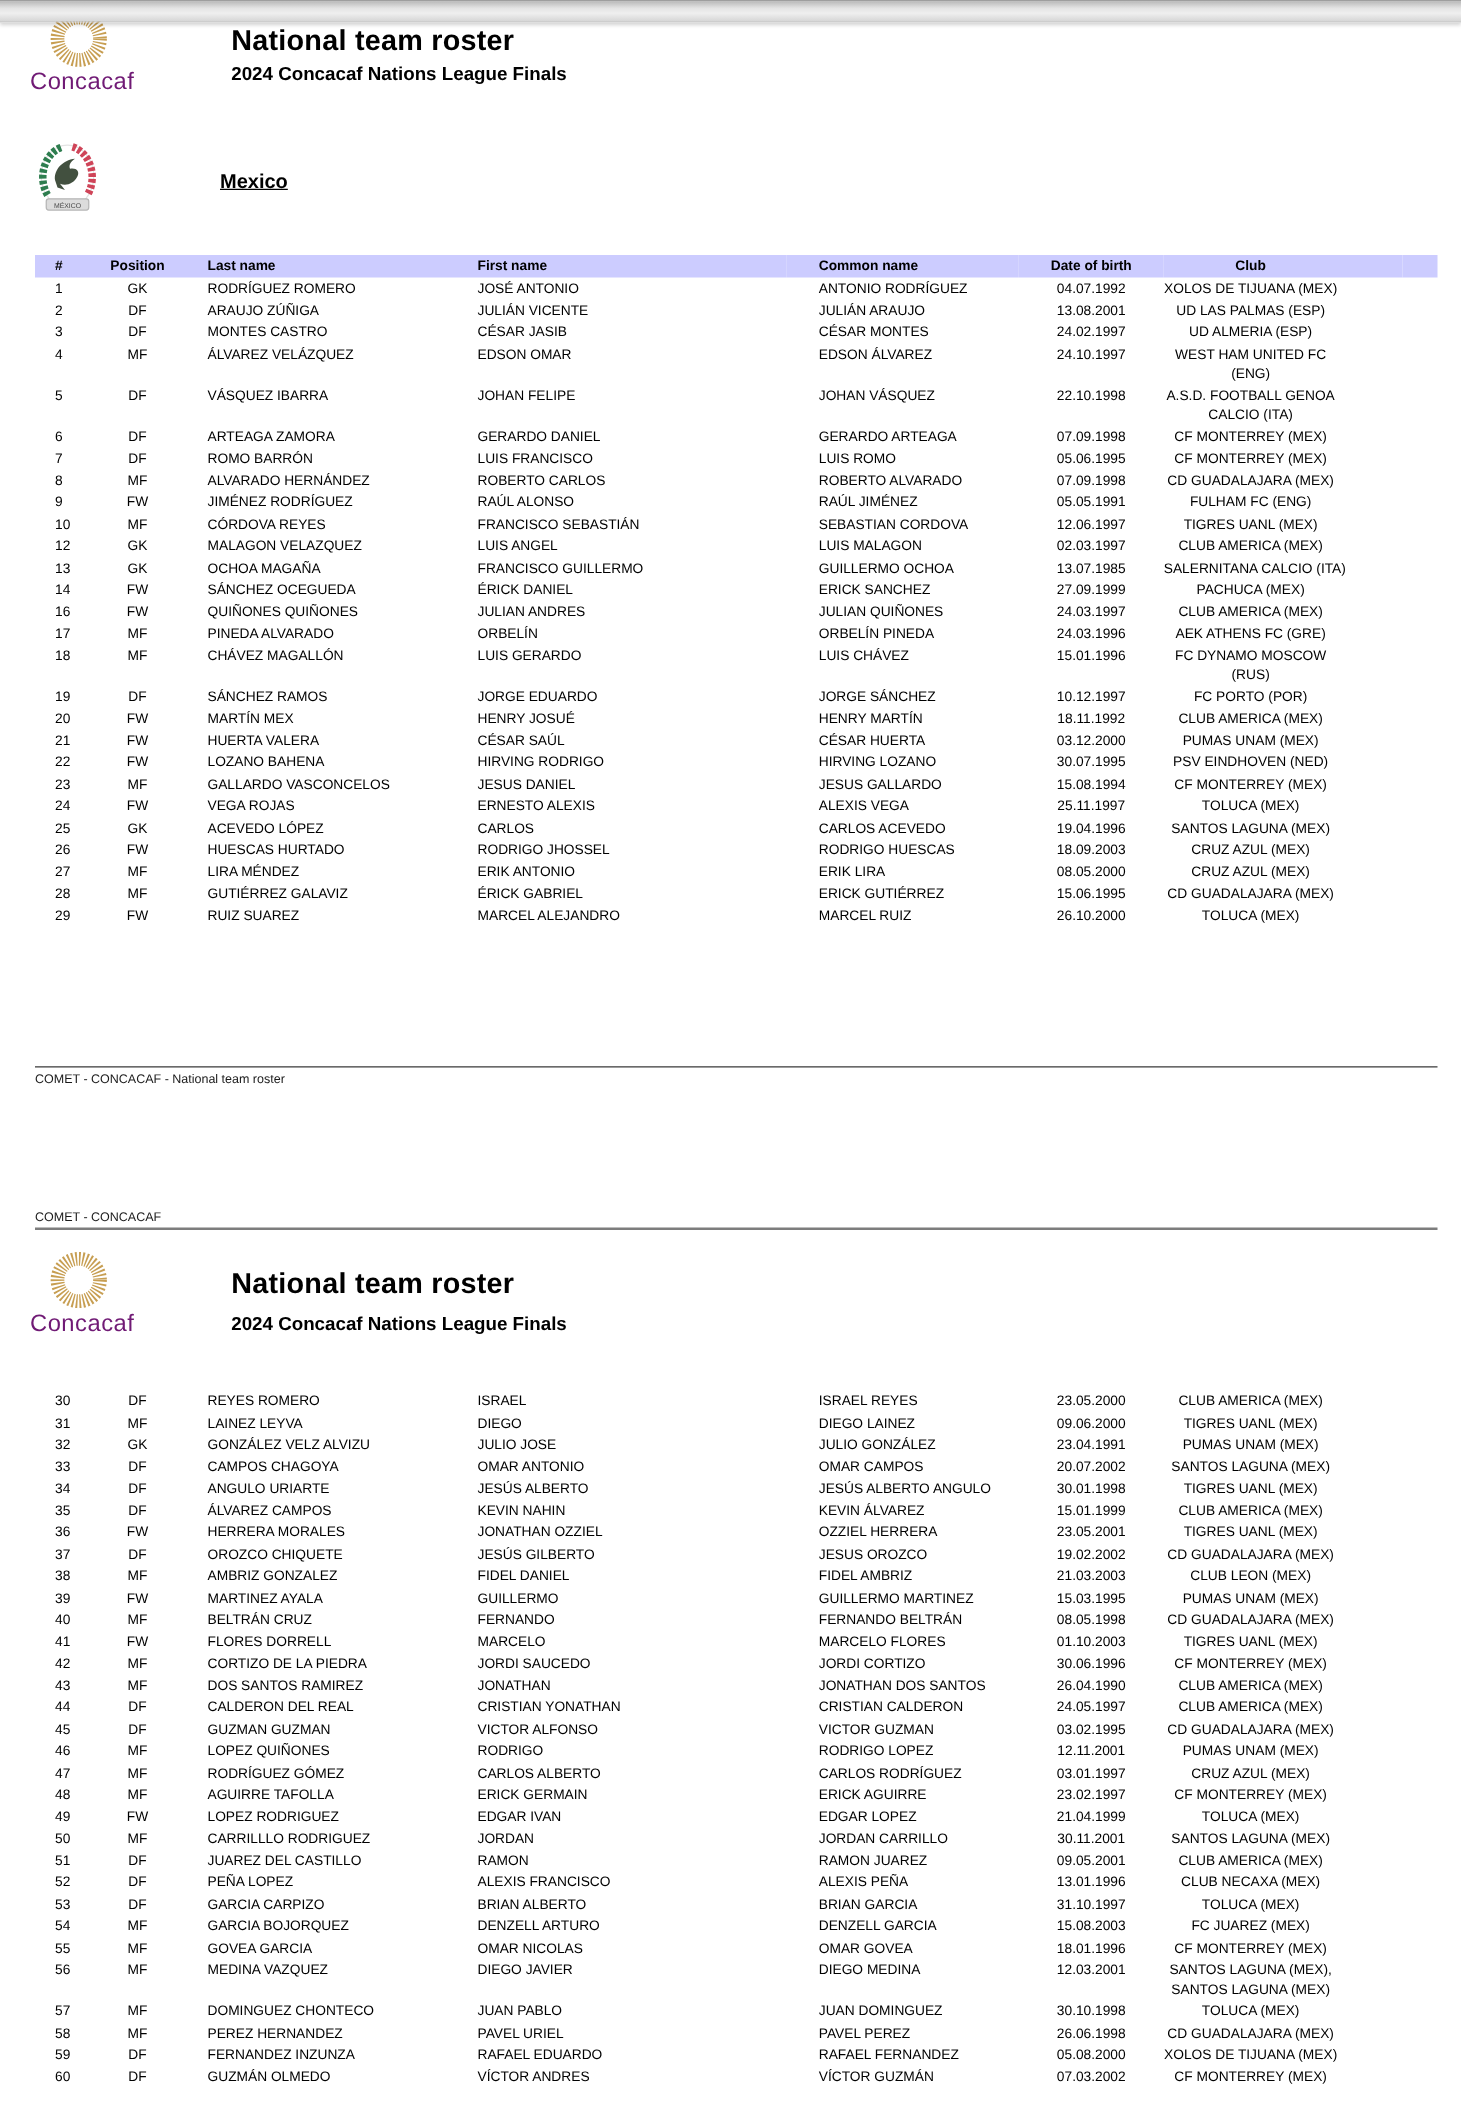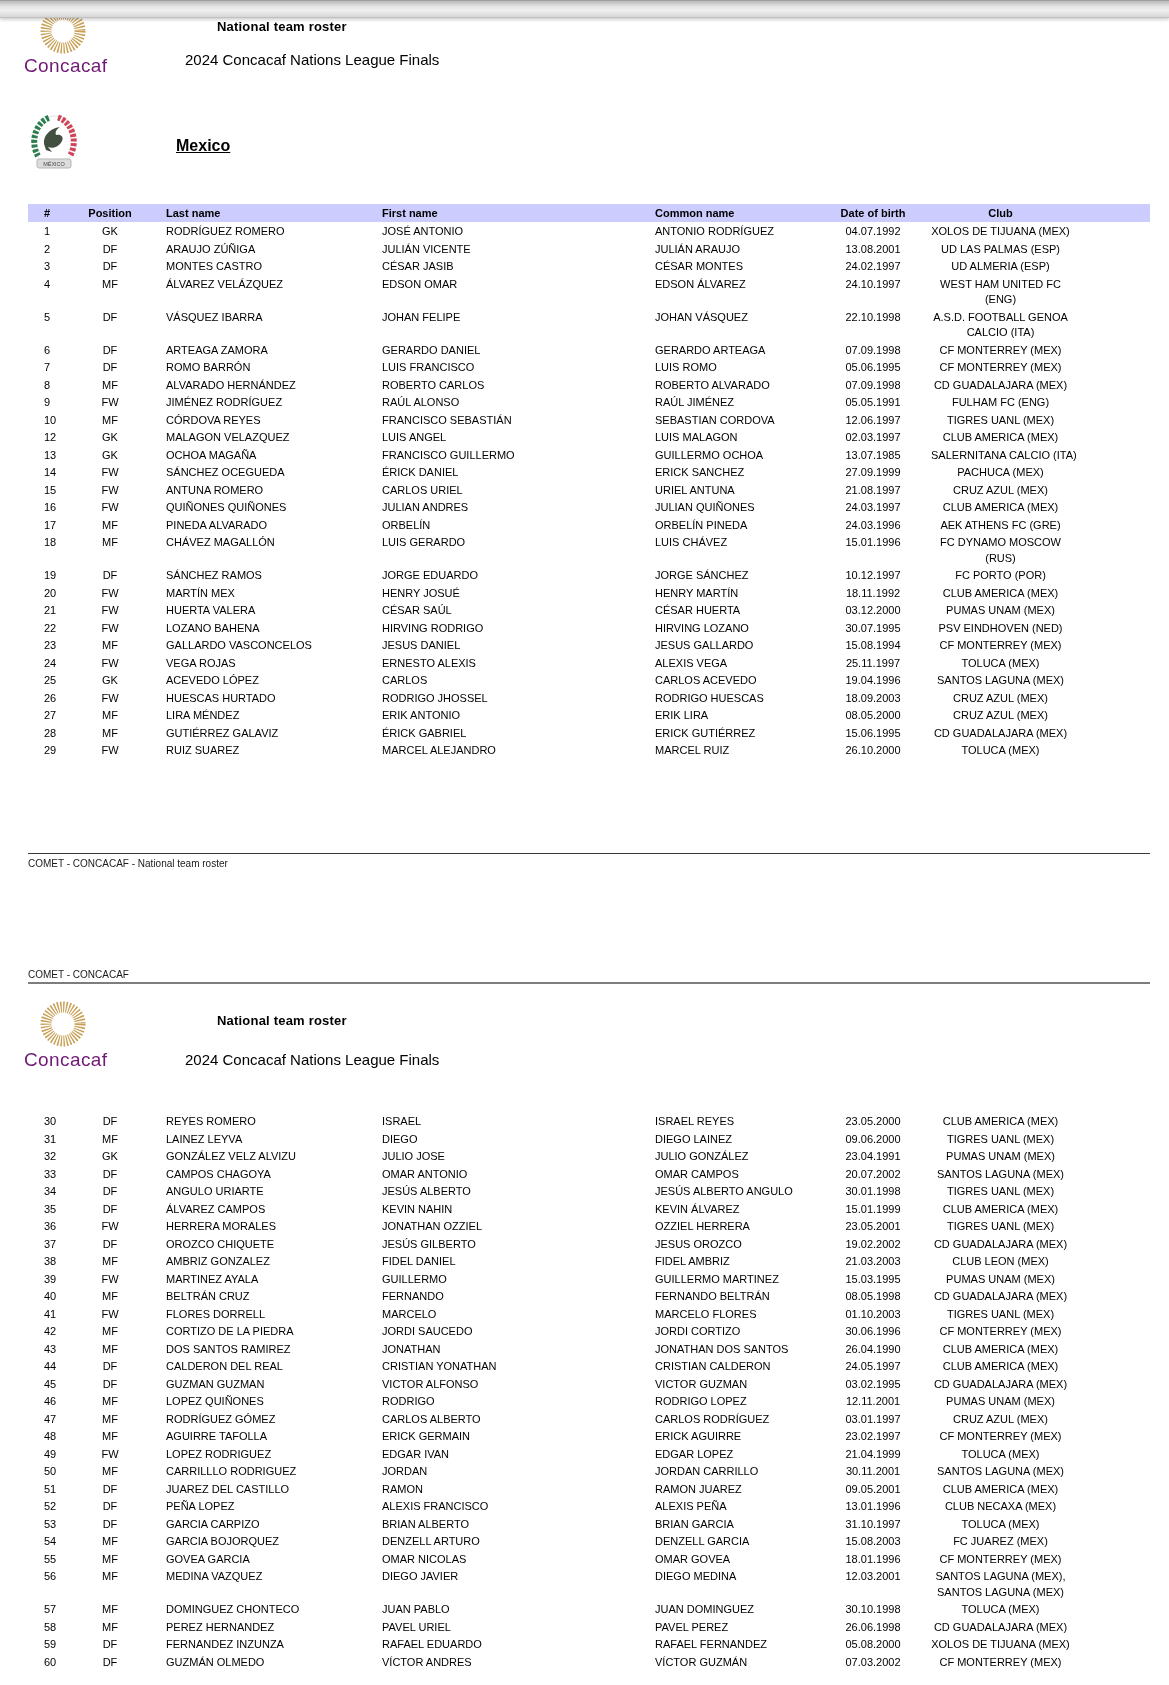--- a/index.html
+++ b/index.html
@@ -3,22 +3,22 @@
 <meta charset="utf-8">
 <style>
   html,body { margin:0; padding:0; }
   body {
     width:1169px; height:1685px; position:relative; overflow:hidden;
     background:#ffffff; color:#000;
     font-family:"Liberation Sans","DejaVu Sans",sans-serif;
   }
   .abs { position:absolute; }
 
-  .brand-title   { font-size:13px; font-weight:bold; letter-spacing:0.2px;margin-left:32px; }
-  .brand-subtitle{ font-size:15px; font-weight:normal; }
+  .brand-title   { font-size:23px; font-weight:bold; letter-spacing:0.2px; }
+  .brand-subtitle{ font-size:15px; font-weight:bold; }
   .logo-text     { font-size:19px; color:#701a75; letter-spacing:0.4px; }
   .team-name     { font-size:16px; font-weight:bold; text-decoration:underline; }
 
   table.roster { border-collapse:collapse; table-layout:fixed; width:1122px; }
   table.roster th {
     background:#ccccff; font-size:11px; font-weight:bold;
     height:18px; vertical-align:middle; padding:0; white-space:normal;
   }
   table.roster td {
     font-size:11px; line-height:15.5px; padding:2px 0 0 0;
@@ -220,30 +220,20 @@
           <td>14</td>
           <td>FW</td>
           <td>SÁNCHEZ OCEGUEDA</td>
           <td>ÉRICK DANIEL</td>
           <td>ERICK SANCHEZ</td>
           <td>27.09.1999</td>
           <td>PACHUCA (MEX)</td>
           <td></td>
         </tr>
         <tr>
-          <td>15</td>
-          <td>FW</td>
-          <td>ANTUNA ROMERO</td>
-          <td>CARLOS URIEL</td>
-          <td>URIEL ANTUNA</td>
-          <td>21.08.1997</td>
-          <td>CRUZ AZUL (MEX)</td>
-          <td></td>
-        </tr>
-        <tr>
           <td>16</td>
           <td>FW</td>
           <td>QUIÑONES QUIÑONES</td>
           <td>JULIAN ANDRES</td>
           <td>JULIAN QUIÑONES</td>
           <td>24.03.1997</td>
           <td>CLUB AMERICA (MEX)</td>
           <td></td>
         </tr>
         <tr>

